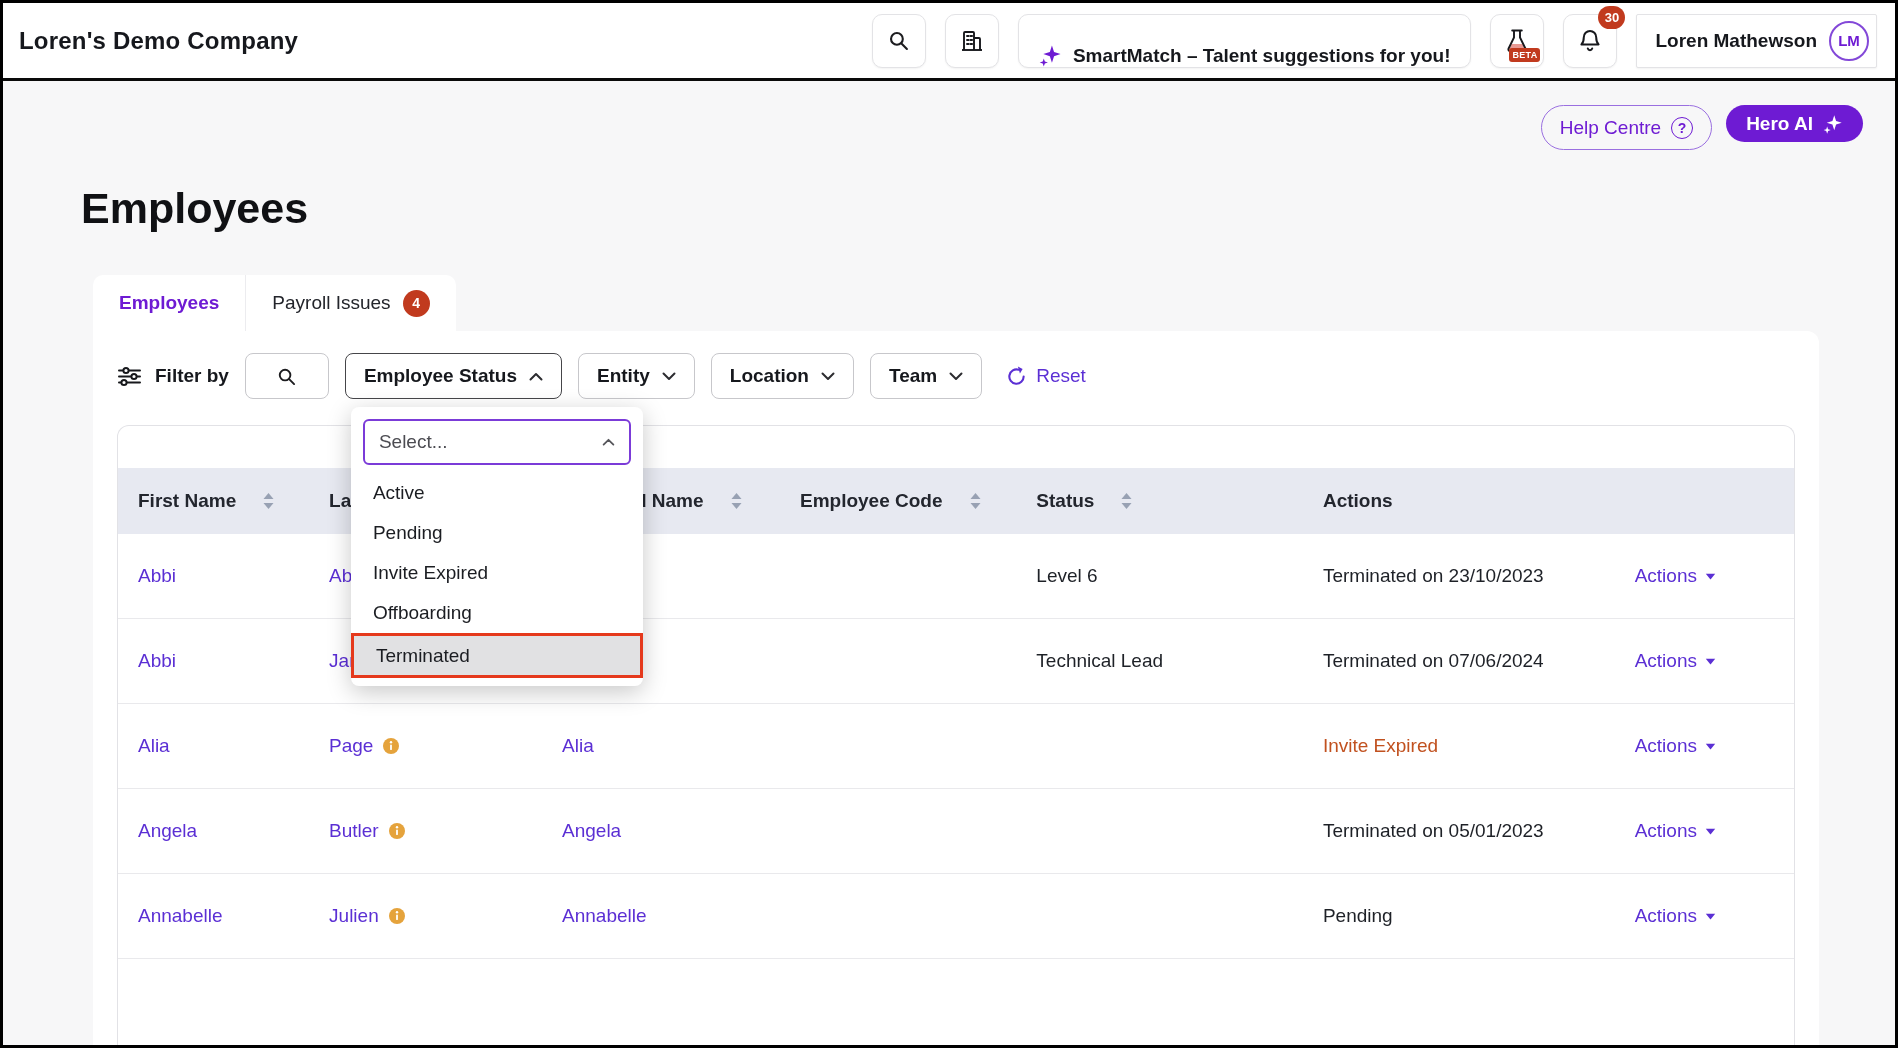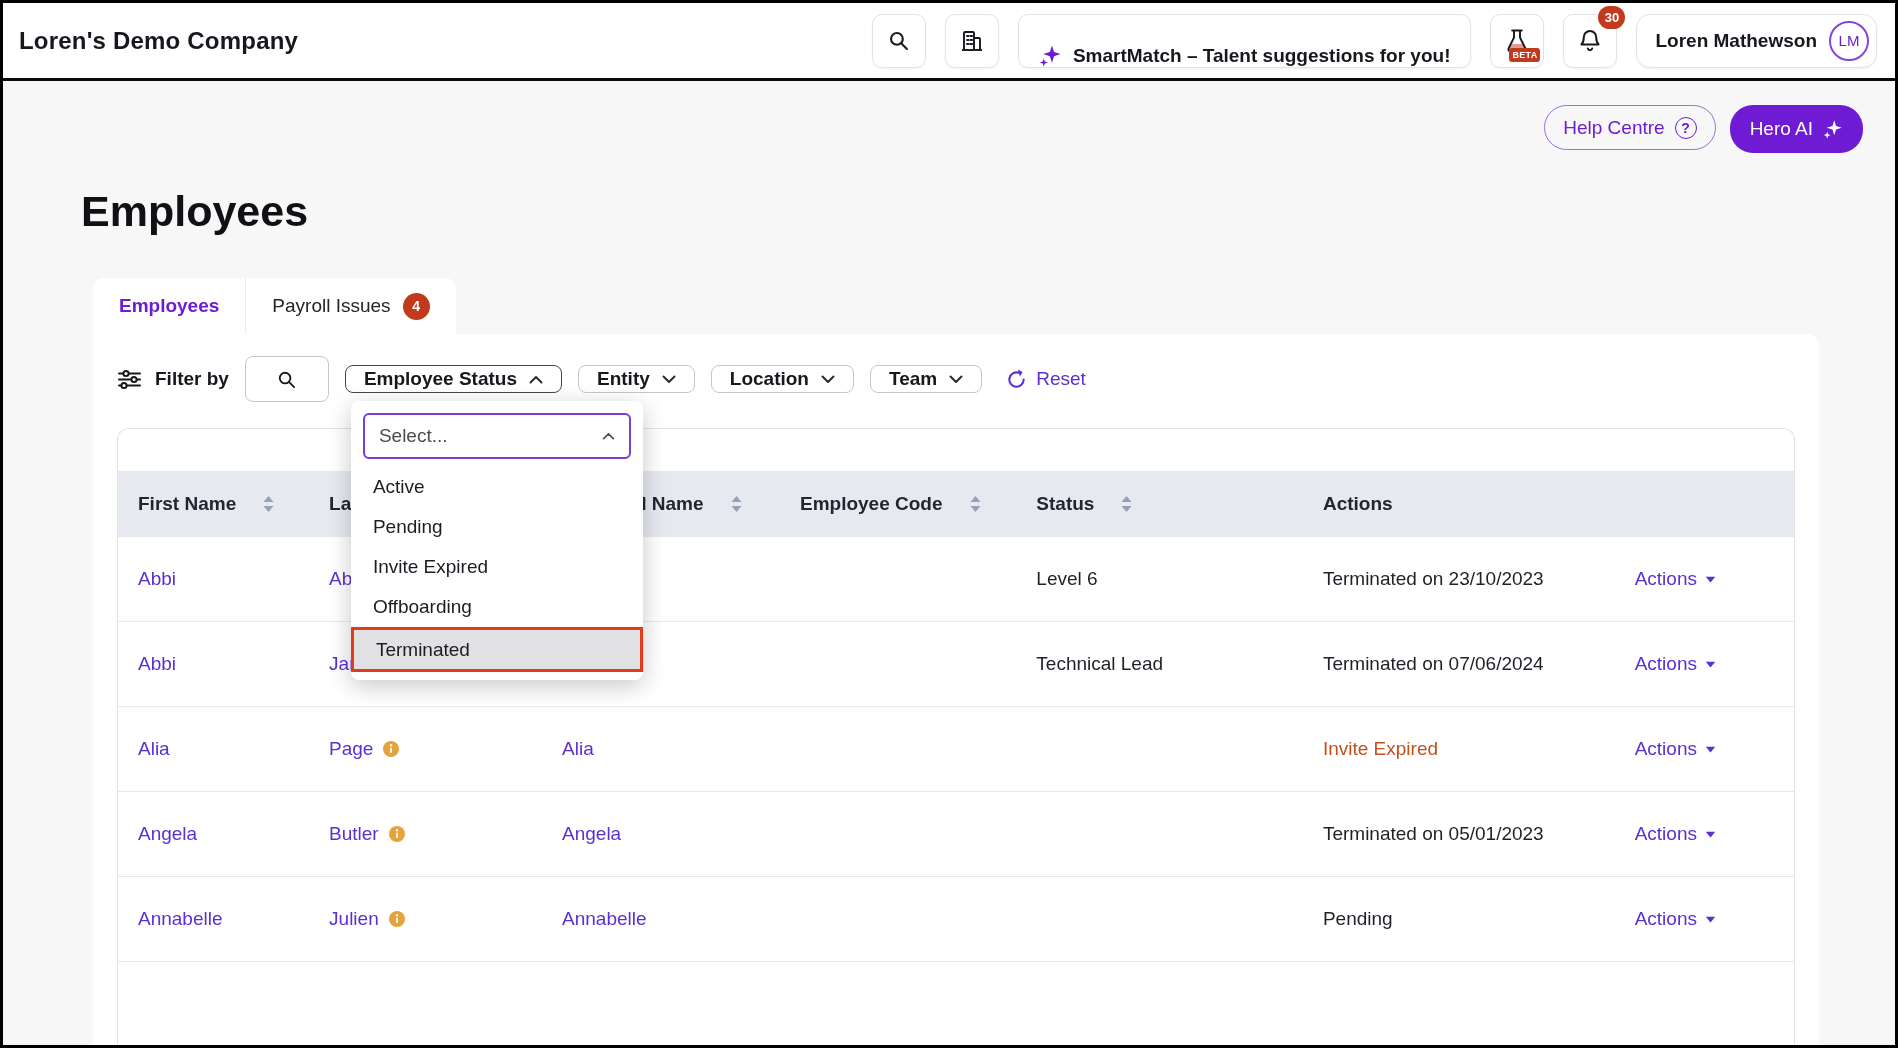--- a/index.html
+++ b/index.html
@@ -10,44 +10,44 @@
 
   
   .topbar{height:78px;background:#fff;border-bottom:3px solid #0a0a0a;display:flex;align-items:center;justify-content:space-between;padding:0 18px 0 16px;flex:0 0 auto}
   .company{font-size:24px;font-weight:700;letter-spacing:.2px}
   .topbar-right{display:flex;align-items:center;gap:19px}
   .icon-btn{position:relative;width:54px;height:54px;border:1px solid #e3e3e6;border-radius:10px;background:#fff;box-shadow:0 1px 2px rgba(0,0,0,.05);display:flex;align-items:center;justify-content:center}
   .smartmatch{height:54px;border:1px solid #e3e3e6;border-radius:10px;background:#fff;box-shadow:0 1px 2px rgba(0,0,0,.05);display:flex;align-items:flex-end;gap:11px;padding:0 20px;font-size:19px;font-weight:700}
   .sparkle{color:var(--accent,#6e1bd3)}
   .beta-tag{position:absolute;right:3px;bottom:5px;background:var(--danger,#c13a1e);color:#fff;font-size:9px;font-weight:700;padding:2px 3px;border-radius:3px;letter-spacing:.3px}
   .notif-badge{position:absolute;top:-9px;right:-9px;min-width:27px;height:23px;border-radius:12px;background:var(--danger,#c13a1e);color:#fff;font-size:13px;font-weight:700;display:flex;align-items:center;justify-content:center;padding:0 6px}
-  .profile{height:54px;border:1px solid #e3e3e6;border-radius:14px;background:#fff;box-shadow:0 1px 2px rgba(0,0,0,.05);display:flex;align-items:center;gap:12px;padding:0 7px 0 18px;font-size:19px;font-weight:700}
-  .avatar{width:40px;height:40px;border-radius:50%;border:2px solid #8348d8;color:var(--accent,#6e1bd3);font-size:15px;font-weight:400;display:flex;align-items:center;justify-content:center}
+  .profile{height:54px;border:1px solid #e3e3e6;border-radius:2px;background:#fff;box-shadow:0 1px 2px rgba(0,0,0,.05);display:flex;align-items:center;gap:12px;padding:0 7px 0 18px;font-size:19px;font-weight:700}
+  .avatar{width:40px;height:40px;border-radius:50%;border:2px solid #8348d8;color:var(--accent,#6e1bd3);font-size:15px;font-weight:700;display:flex;align-items:center;justify-content:center}
 
   
   .main{flex:1;display:flex;flex-direction:column;background:#f7f7f8;overflow:hidden}
   .help-row{display:flex;justify-content:flex-end;gap:14px;padding:24px 32px 0 0}
   .help-btn{height:45px;border:1.5px solid #9a6fe0;border-radius:23px;color:var(--accent,#6e1bd3);display:flex;align-items:center;gap:10px;padding:0 18px;font-size:19px}
   .q-circle{width:22px;height:22px;border:1.8px solid var(--accent,#6e1bd3);border-radius:50%;font-size:14px;font-weight:700;display:flex;align-items:center;justify-content:center}
-  .heroai-btn{height:48px;border-radius:23px;background:var(--accent,#6e1bd3);color:#fff;display:flex;align-items:center;gap:10px;padding:0 20px;font-size:19px;font-weight:400}
+  .heroai-btn{height:37px;border-radius:23px;background:var(--accent,#6e1bd3);color:#fff;display:flex;align-items:center;gap:10px;padding:0 20px;font-size:19px;font-weight:700}
   .heroai-btn .sparkle{color:#fff}
   h1{font-size:43px;font-weight:700;margin:34px 0 0 78px;color:#101114}
 
   .tabs{display:flex;margin:42px 0 0 90px;align-items:flex-end}
   .tab{height:56px;background:#fff;display:flex;align-items:center;gap:12px;padding:0 26px;font-size:19px;color:#23252b;cursor:pointer}
   .tab:first-child{border-radius:10px 0 0 0;border-right:1px solid #ececef}
   .tab:last-child{border-radius:0 10px 0 0}
   .tab.active{color:var(--accent,#6e1bd3);font-weight:600}
   .tab-badge{width:27px;height:27px;border-radius:50%;background:var(--danger,#c13a1e);color:#fff;font-size:14px;font-weight:700;display:flex;align-items:center;justify-content:center}
 
   .panel{flex:1;background:#fff;margin:0 76px 0 90px;border-radius:0 12px 0 0;display:flex;flex-direction:column}
   .filter-row{display:flex;align-items:center;gap:16px;padding:22px 24px}
   .filter-label{display:flex;align-items:center;gap:13px;font-size:19px;font-weight:700;color:#16181d}
   .search-btn{width:84px;height:46px;border:1px solid #c7c7cb;border-radius:8px;display:flex;align-items:center;justify-content:center;background:#fff}
-  .filter-btn{height:28px;border:1px solid #c7c7cb;border-radius:8px;display:flex;align-items:center;gap:12px;padding:0 18px;font-size:19px;font-weight:700;background:#fff;color:#16181d}
+  .filter-btn{height:46px;border:1px solid #c7c7cb;border-radius:8px;display:flex;align-items:center;gap:12px;padding:0 18px;font-size:19px;font-weight:700;background:#fff;color:#16181d}
   .filter-btn.open{border-color:#454549}
   .reset-btn{display:flex;align-items:center;gap:9px;color:var(--link,#5b2fd4);font-size:19px;margin-left:8px}
 
   .es-wrap{position:relative}
   .dropdown{position:absolute;top:calc(100% + 8px);left:6px;width:292px;background:#fff;border-radius:8px;box-shadow:0 6px 24px rgba(0,0,0,.22);z-index:60;padding:12px 0 8px}
   .dd-select{margin:0 12px 8px;height:46px;border:2px solid #7b3bd8;border-radius:6px;display:flex;align-items:center;justify-content:space-between;padding:0 14px;color:#4c4c52;font-size:19px;background:#fff}
   .dd-option{height:40px;display:flex;align-items:center;padding:0 22px;font-size:19px;color:#1b1d22;cursor:pointer}
   .dd-option.highlighted{background:#e1e1e3;border:3px solid var(--hl-red,#e5391c);height:45px}
 
   .table-card{margin:4px 24px 0;border:1px solid #e2e2e6;border-radius:12px 12px 0 0;border-bottom:none;padding-top:22px;flex:1}

